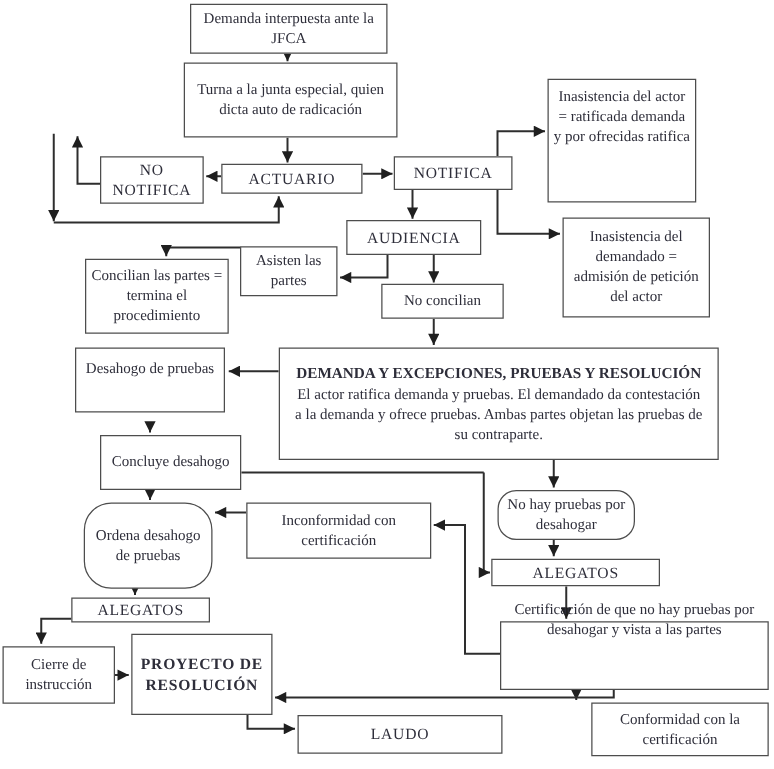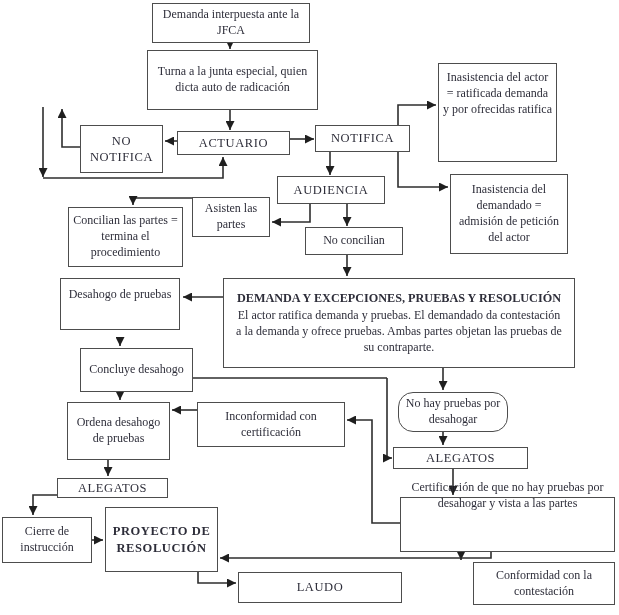--- a/index.html
+++ b/index.html
@@ -86,21 +86,21 @@
 
 
   <div class="node" style="left:152px;top:3px;width:158px;height:40px;">
     <span>Demanda interpuesta ante la JFCA</span>
   </div>
 
   <div class="node" style="left:147px;top:50px;width:171px;height:60px;">
     <span>Turna a la junta especial, quien dicta auto de radicación</span>
   </div>
 
-  <div class="node caps" style="left:80px;top:125px;width:83px;height:48px;">
+  <div class="node caps" style="left:80px;top:125px;width:83px;height:38px;">
     <span>NO NOTIFICA</span>
   </div>
 
   <div class="node caps" style="left:177px;top:131px;width:113px;height:24px;">
     <span>ACTUARIO</span>
   </div>
 
   <div class="node caps" style="left:315px;top:125px;width:95px;height:27px;">
     <span>NOTIFICA</span>
   </div>
@@ -135,21 +135,21 @@
   </div>
 
   <div class="node top" style="left:60px;top:278px;width:120px;height:52px;">
     <span>Desahogo de pruebas</span>
   </div>
 
   <div class="node" style="left:80px;top:348px;width:113px;height:44px;">
     <span>Concluye desahogo</span>
   </div>
 
-  <div class="node" style="left:67px;top:402px;width:103px;height:58px;">
+  <div class="node" style="left:67px;top:402px;width:103px;height:69px;border-radius:22px;">
     <span>Ordena desahogo de pruebas</span>
   </div>
 
   <div class="node" style="left:197px;top:402px;width:148px;height:45px;">
     <span>Inconformidad con certificación</span>
   </div>
 
   <div class="node" style="left:398px;top:392px;width:110px;height:40px;border-radius:15px;">
     <span>No hay pruebas por desahogar</span>
   </div>
@@ -157,21 +157,21 @@
   <div class="node caps" style="left:393px;top:447px;width:135px;height:22px;">
     <span>ALEGATOS</span>
   </div>
 
   <div class="node" style="left:400px;top:497px;width:215px;height:55px;gap:46px;">
     <span>Certificación de que no hay pruebas por desahogar y vista a las partes</span>
     <span class="footnote">.</span>
   </div>
 
   <div class="node" style="left:473px;top:562px;width:142px;height:43px;">
-    <span>Conformidad con la contestación</span>
+    <span>Conformidad con la certificación</span>
   </div>
 
   <div class="node caps" style="left:57px;top:478px;width:111px;height:20px;">
     <span>ALEGATOS</span>
   </div>
 
   <div class="node" style="left:2px;top:517px;width:90px;height:46px;">
     <span>Cierre de instrucción</span>
   </div>
 

